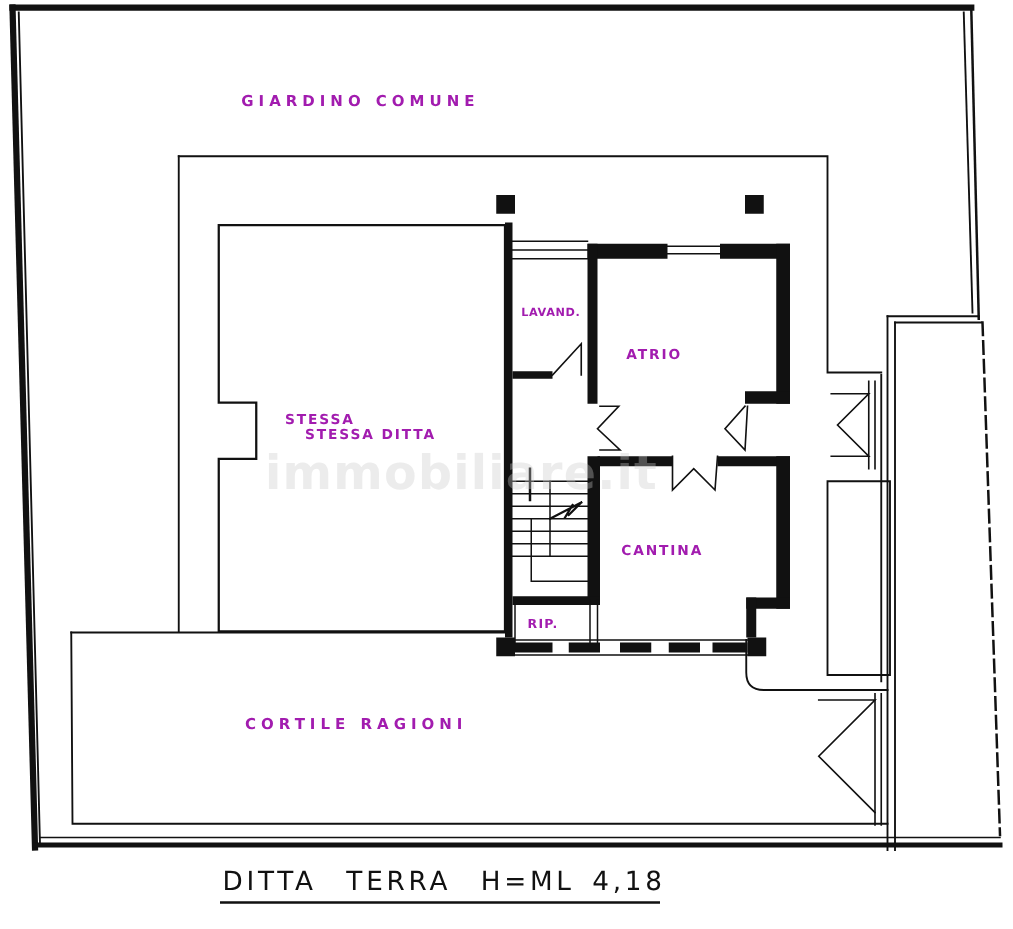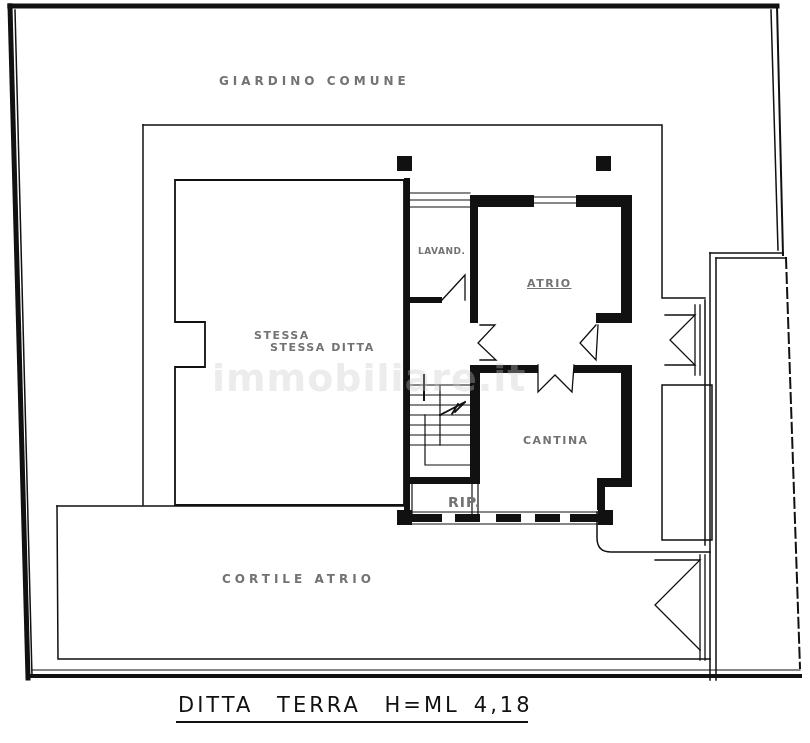--- a/index.html
+++ b/index.html
@@ -1,18 +1,18 @@
 <!DOCTYPE html>
 <html><head>
   <meta charset="utf-8">
   <style>
     html, body { margin: 0; padding: 0; background: #ffffff; }
     body { width: 810px; height: 743px; position: relative; overflow: hidden; font-family: "DejaVu Sans Mono", monospace; }
     #plan { position: absolute; left: 0; top: 0; width: 810px; height: 743px; }
-    .lbl { position: absolute; color: #737373; font-family: "DejaVu Sans", sans-serif; font-weight: bold; letter-spacing: 3px; white-space: nowrap; transform-origin: left top; margin-left: 26px; }
+    .lbl { position: absolute; color: #a21caf; font-family: "DejaVu Sans", sans-serif; font-weight: bold; letter-spacing: 3px; white-space: nowrap; transform-origin: left top; }
     .lbl.small { font-size: 11px; letter-spacing: 2px; }
     .lbl.room { font-size: 11px; letter-spacing: 1.5px; }
     .lbl.area { font-size: 12px; letter-spacing: 4px; }
     .title { position: absolute; left: 178px; top: 693px; font-family: "DejaVu Sans", sans-serif; font-size: 21px; letter-spacing: 3px; color: #111; white-space: nowrap; }
     .title span { margin-right: 14px; }
     .title-underline { position: absolute; left: 176px; top: 721px; width: 352px; height: 2px; background: #111; }
     .watermark { position: absolute; left: 212px; top: 356px; font-family: "DejaVu Sans", sans-serif; font-size: 38px; font-weight: bold; color: rgba(200,200,200,0.35); letter-spacing: 1px; white-space: nowrap; pointer-events: none; }
   </style>
 </head>
 <body>
@@ -125,28 +125,28 @@
       <path d="M440 385 L440 445 M425 415 L425 465 L470 465"></path>
       <path d="M424 375 L424 400" stroke-width="2"></path>
       <path d="M440 415 L465 402 M455 412 L465 402 M458 404 L452 414" stroke-width="1.8"></path>
     </g>
   </g>
 </svg>
 
 <div class="watermark">immobiliare.it</div>
 
 <div class="lbl area" style="left:193px; top:74px;">GIARDINO COMUNE</div>
-<div class="lbl area" style="left:196px; top:572px;">CORTILE ATRIO</div>
+<div class="lbl area" style="left:196px; top:572px;">CORTILE RAGIONI</div>
 
 <div class="lbl room" style="left:228px; top:329px;">STESSA</div>
 <div class="lbl room" style="left:244px; top:341px;">STESSA DITTA</div>
 
-<div class="lbl small" style="left:392px; top:246px; font-size:9px; letter-spacing:0.5px;">LAVAND.</div>
-<div class="lbl room" style="left:501px; top:277px;text-decoration:underline;">ATRIO</div>
+<div class="lbl small" style="left:417px; top:246px; font-size:9px; letter-spacing:0.5px;">LAVAND.</div>
+<div class="lbl room" style="left:501px; top:277px;">ATRIO</div>
 <div class="lbl room" style="left:497px; top:434px;">CANTINA</div>
-<div class="lbl small" style="left:422px; top:494px; font-size:14px; letter-spacing:1px;">RIP.</div>
+<div class="lbl small" style="left:422px; top:494px; font-size:10px; letter-spacing:1px;">RIP.</div>
 
 <div class="title">
   <span>DITTA</span>
   <span>TERRA</span>
   <span>H=ML</span><span>4,18</span>
 </div>
 <div class="title-underline"></div>
 
 </body></html>

